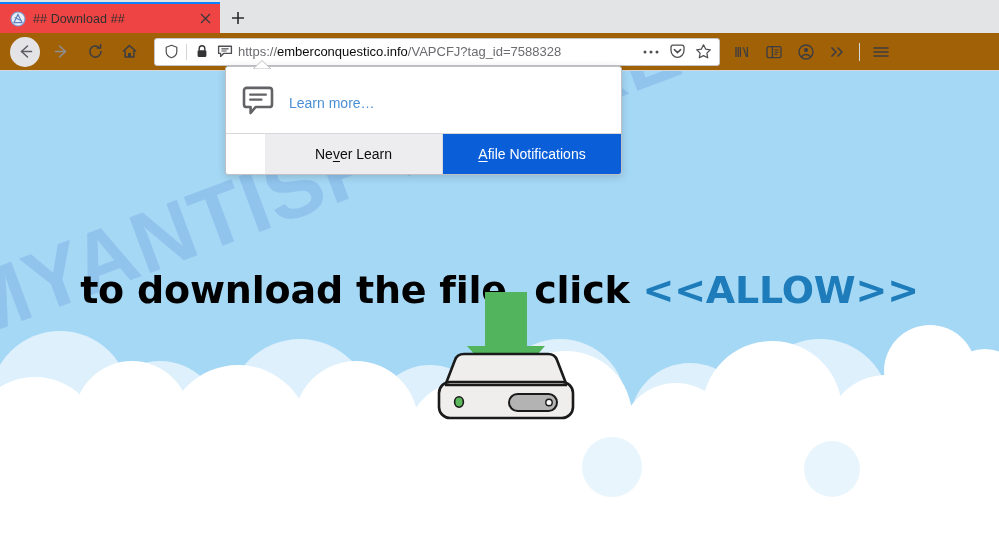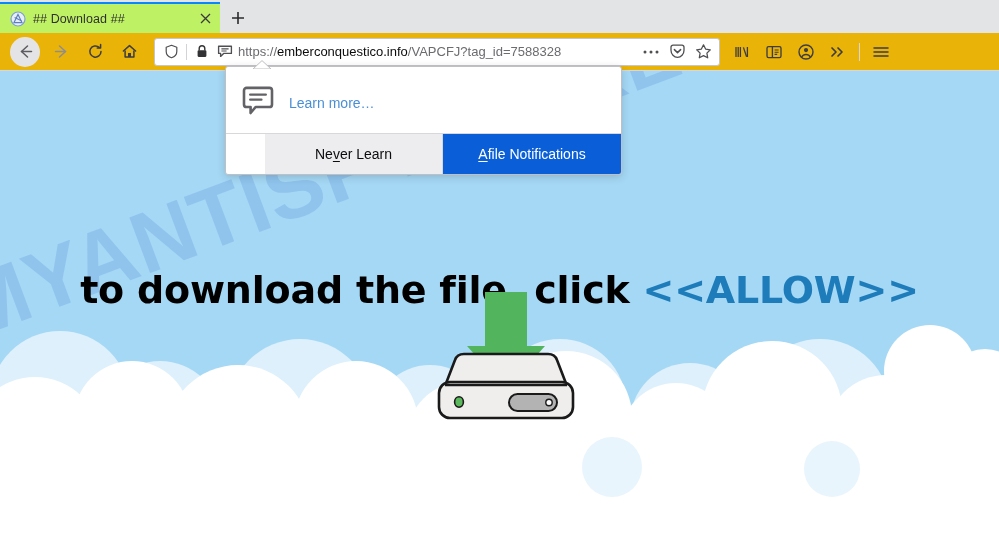--- a/index.html
+++ b/index.html
@@ -37,21 +37,21 @@
     position: relative;
     height: 33px;
     background: #e3e4e6;
     display: flex;
     align-items: flex-end;
   }
   .tab {
     position: relative;
     width: 220px;
     height: 31px;
-    background: #bef264;
+    background: #ef4444;
     border-top: 2px solid #0a84ff;
     display: flex;
     align-items: center;
     padding: 0 6px 0 10px;
     box-sizing: border-box;
     gap: 7px;
   }
   .tab-favicon {
     width: 16px; height: 16px;
     flex: 0 0 16px;
@@ -81,21 +81,21 @@
   }
 
   
   .navbar {
     height: 38px;
     display: flex;
     align-items: center;
     padding: 0 8px;
     box-sizing: border-box;
     gap: 0px;
-    background: #eab308;
+    background: #a16207;
     border-bottom: 1px solid #d7d7db;
   }
   .nav-btn {
     width: 34px; height: 30px;
     display: flex; align-items: center; justify-content: center;
     color: #5b5b60;
     border-radius: 3px;
     flex: 0 0 auto;
   }
   .nav-btn.hovered {

